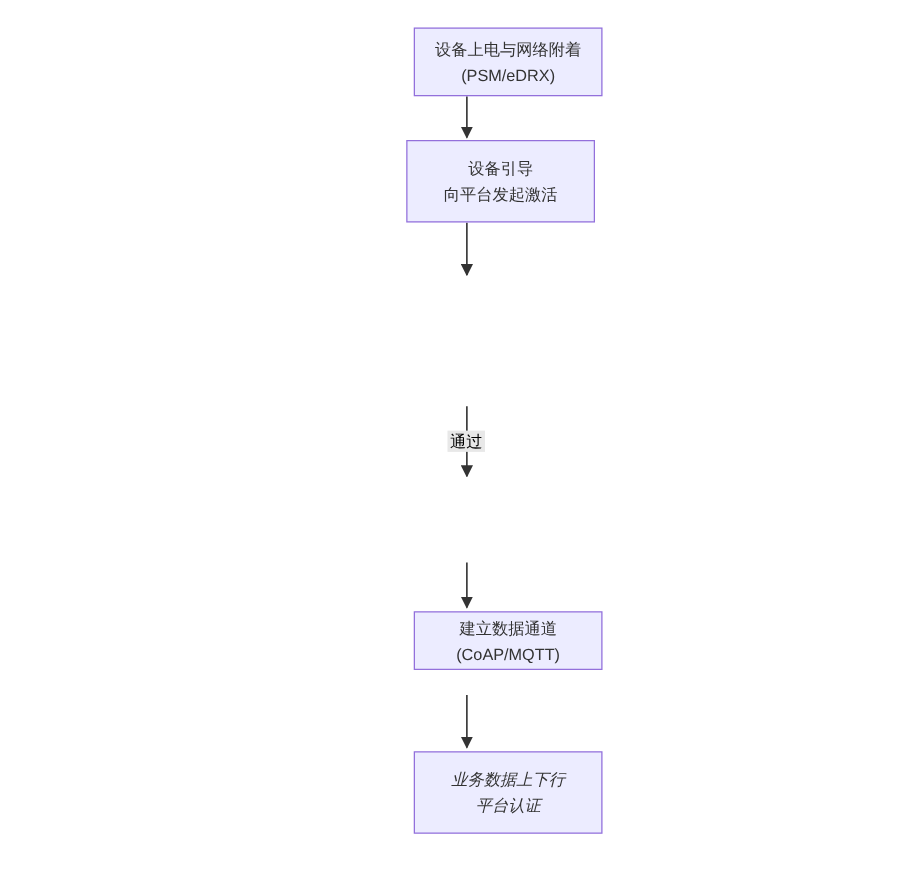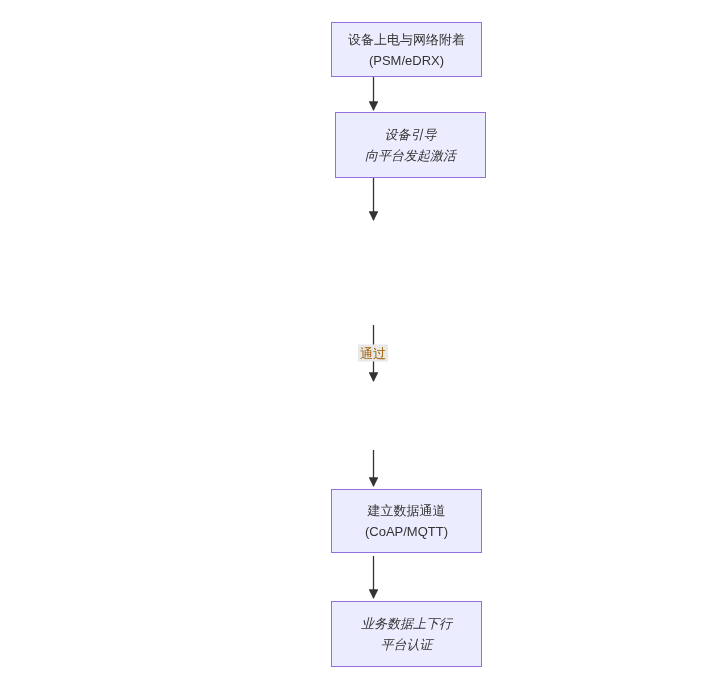--- a/index.html
+++ b/index.html
@@ -68,21 +68,21 @@
     justify-content: center;
     font-size: 13px;
     color: #333333;
   }
   .edge-label {
     position: absolute;
     left: 373px;
     top: 353px;
     transform: translate(-50%, -50%);
     background: #e8e8e8;
-    color: #a16207;
+    color: #000000;
     font-size: 13px;
     line-height: 17px;
     padding: 0 2px;
     white-space: nowrap;
   }
 </style>
 </head>
 <body>
 
 <div class="canvas">
@@ -98,30 +98,30 @@
     <line x1="373.5" y1="325" x2="373.5" y2="381" stroke="#333333" stroke-width="1.3" marker-end="url(#arrowhead)"></line>
     <line x1="373.5" y1="450" x2="373.5" y2="486" stroke="#333333" stroke-width="1.3" marker-end="url(#arrowhead)"></line>
     <line x1="373.5" y1="556" x2="373.5" y2="598" stroke="#333333" stroke-width="1.3" marker-end="url(#arrowhead)"></line>
   </svg>
 
   <div class="node" style="left:298px; top:22px; height:55px;">
     <div>设备上电与网络附着</div>
     <div>(PSM/eDRX)</div>
   </div>
 
-  <div class="node" style="left:302px; top:112px; height:66px;font-style:italic;">
+  <div class="node" style="left:292px; top:112px; height:66px;">
     <div>设备引导</div>
     <div>向平台发起激活</div>
   </div>
 
 
   <div class="edge-label">通过</div>
 
 
-  <div class="node" style="left:298px; top:489px; height:64px;">
+  <div class="node" style="left:298px; top:489px; height:47px;">
     <div>建立数据通道</div>
     <div>(CoAP/MQTT)</div>
   </div>
 
   <div class="node" style="left:298px; top:601px; height:66px;font-style:italic;">
     <div>业务数据上下行</div>
     <div>平台认证</div>
   </div>
 
 </div>

